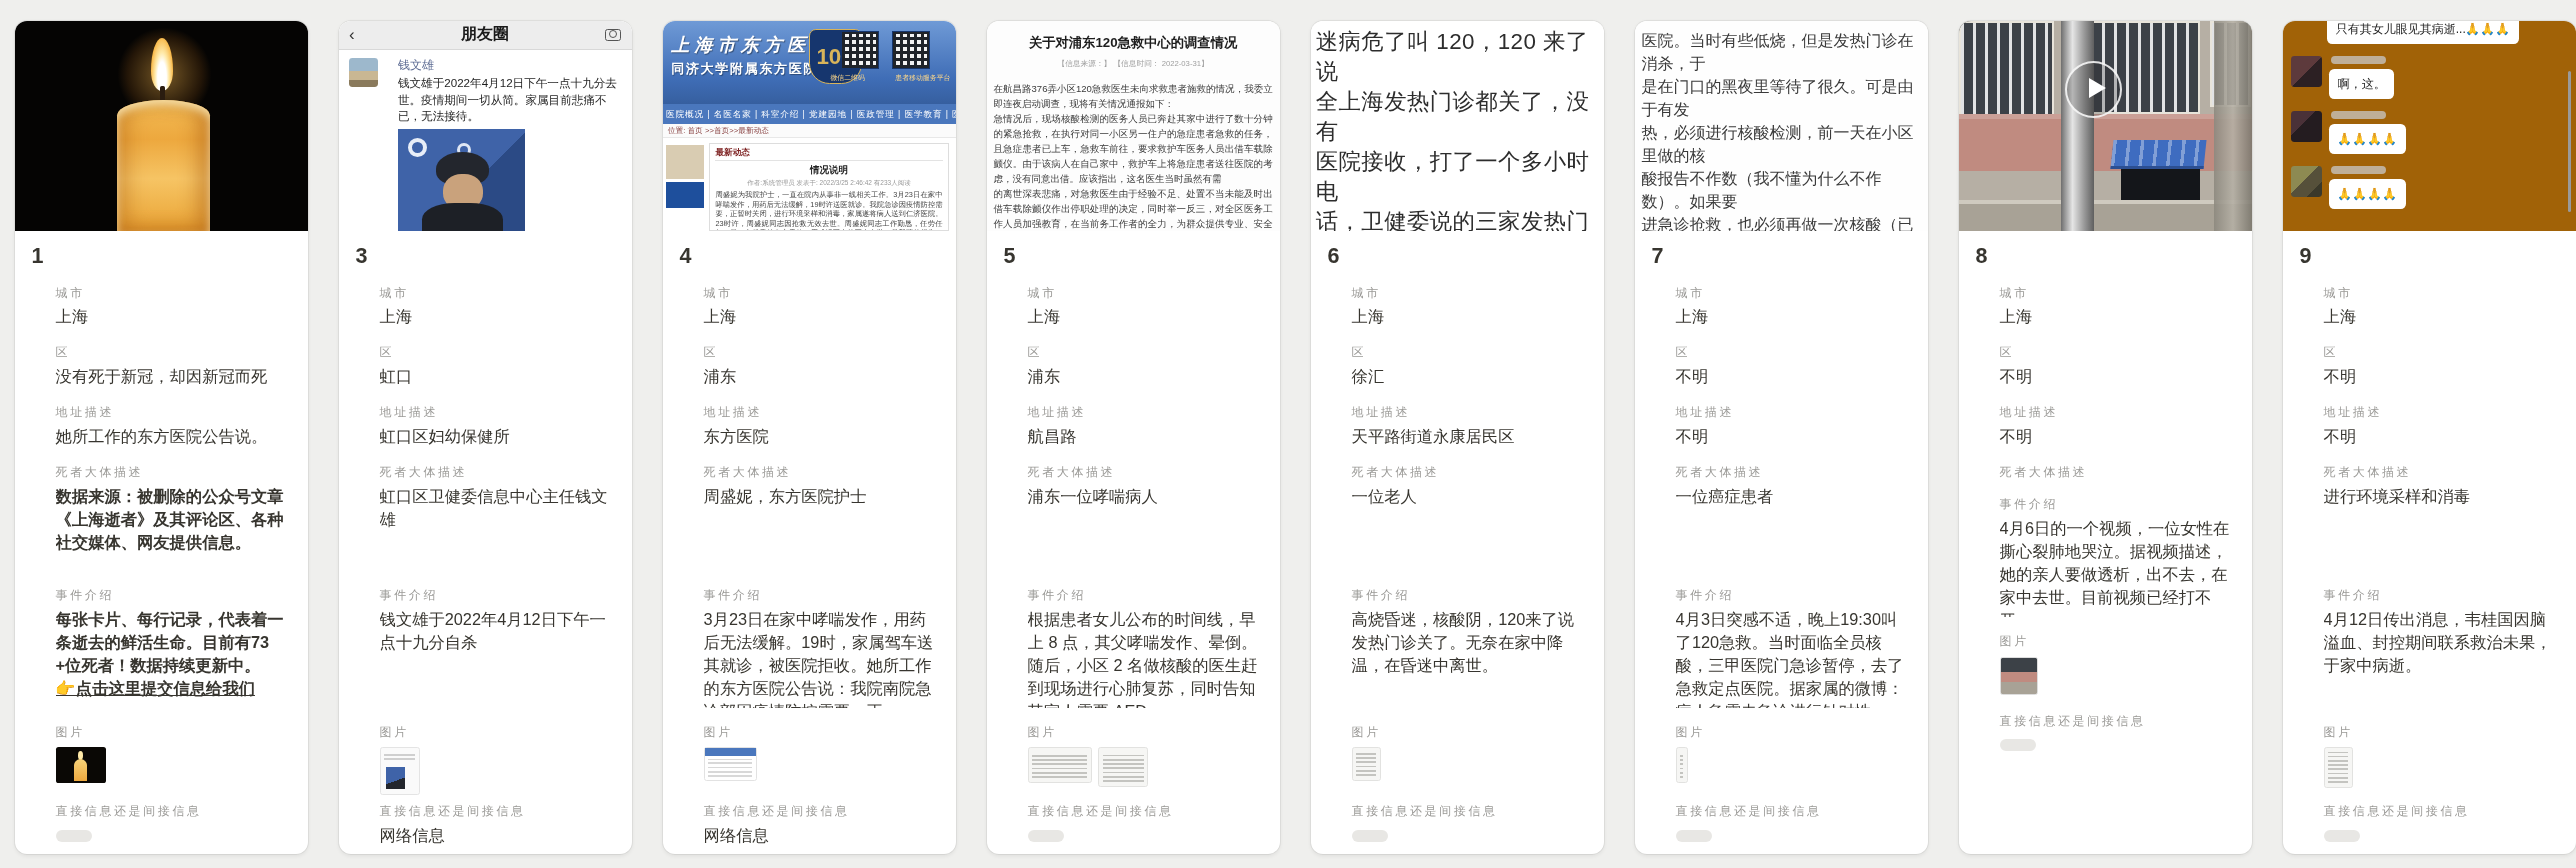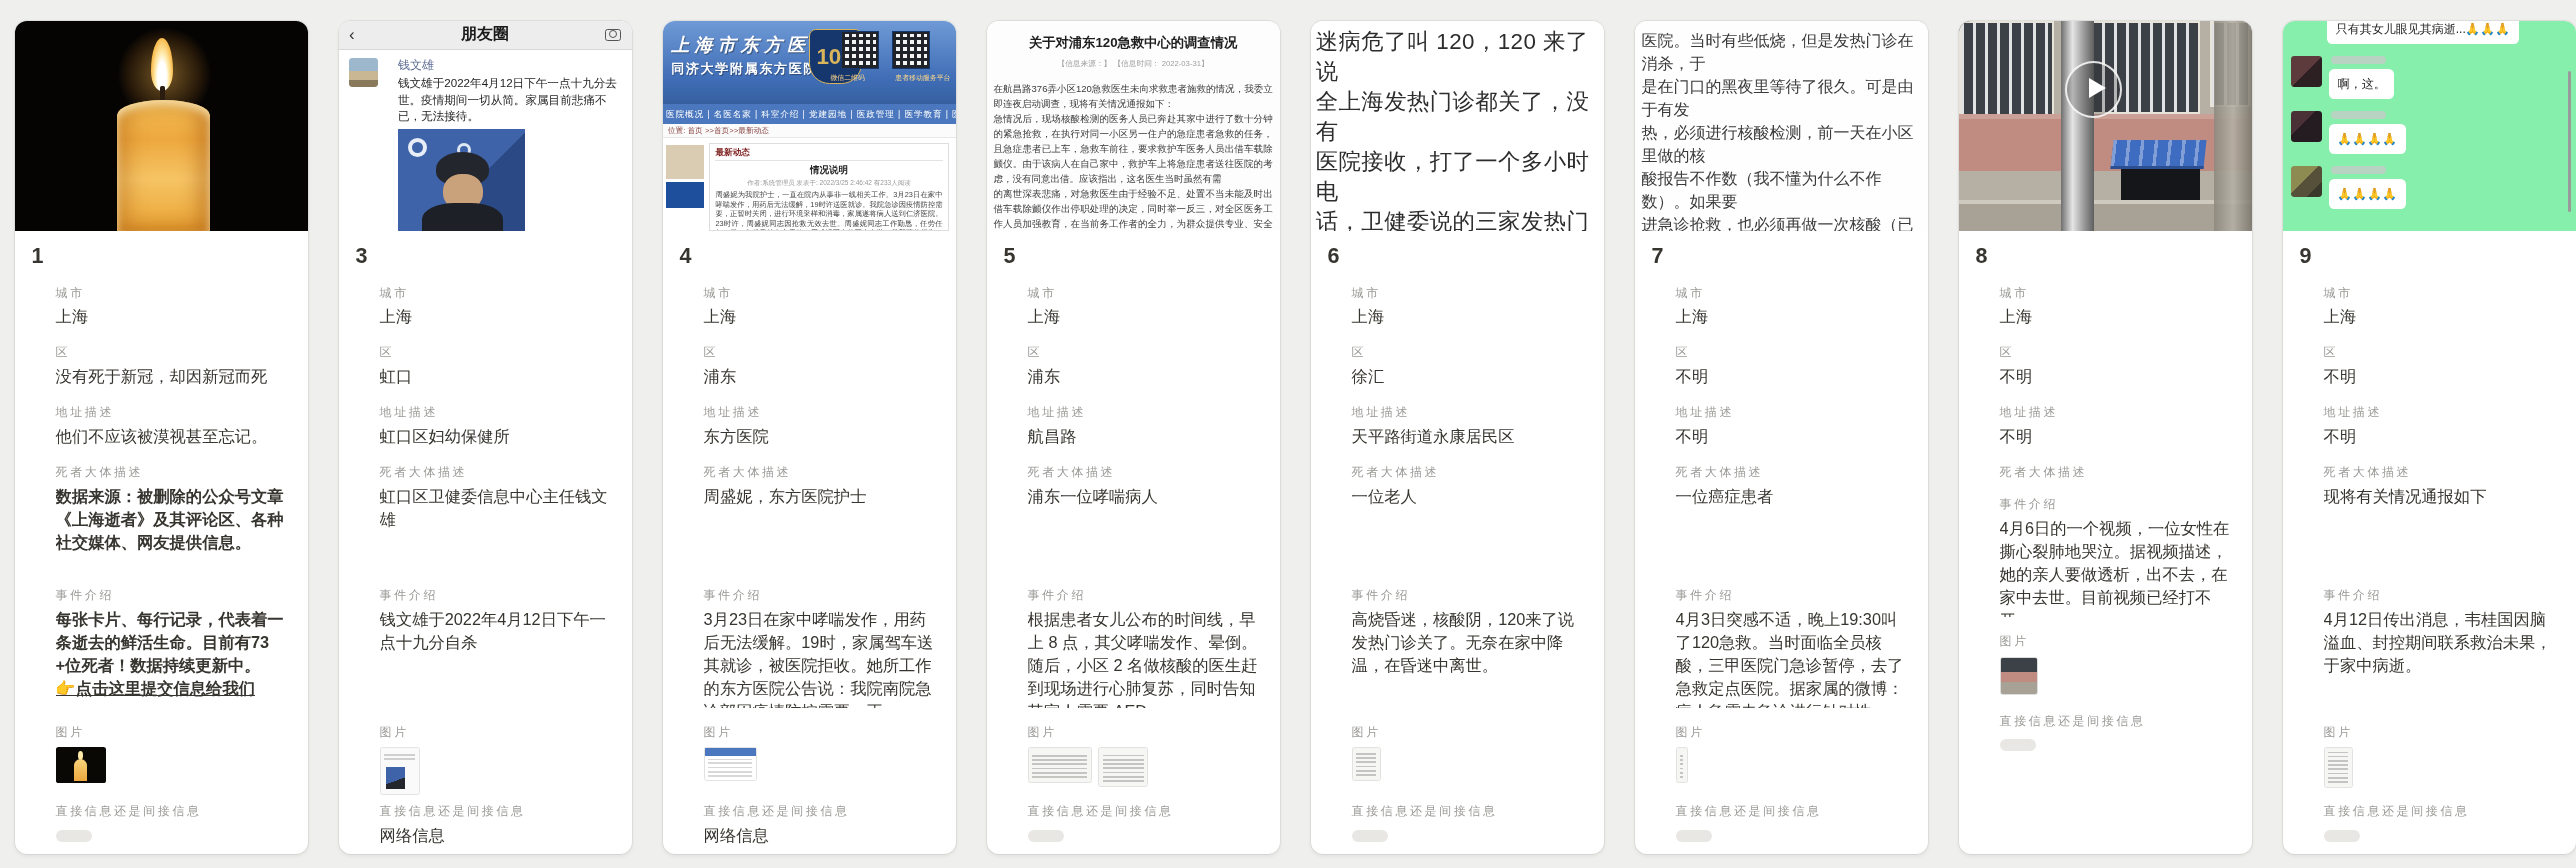--- a/index.html
+++ b/index.html
@@ -124,21 +124,21 @@
   .pole { position:absolute; left:102px; top:0; width:33px; height:210px;
     background:linear-gradient(90deg,#6e6e6e 0,#e5e5e5 35%,#9a9a9a 70%,#5f5f5f 100%); }
   .beam { position:absolute; left:255px; top:0; width:38px; height:210px;
     background:linear-gradient(90deg,#8d897f 0,#b5b0a5 50%,#7c786e 100%); opacity:.9; }
   .play-btn { position:absolute; left:106px; top:40px; width:57px; height:57px; border-radius:50%;
     border:2.6px solid rgba(255,255,255,.85); background:rgba(40,40,40,.25); }
   .play-tri { position:absolute; left:22.4px; top:15.5px; width:0; height:0;
     border-left:17px solid #fff; border-top:10.3px solid transparent; border-bottom:10.3px solid transparent; }
 
   
-  .cov-chat { background:#86efac; padding:0 8.6px; }
+  .cov-chat { background:#a16207; padding:0 8.6px; }
   .chat-bubble { background:#fff; border-radius:5.2px; padding:6.9px 8.6px; font-size:12px; color:#222;
     line-height:16.3px; display:inline-block; max-width:205px; }
   .bub-top { margin:-12px 0 0 36px; max-width:206px; }
   .chat-row { display:flex; margin-top:12px; }
   .chat-avatar { width:31px; height:31px; border-radius:3.4px; flex:0 0 31px; }
   .av1 { background:linear-gradient(135deg,#5d3a3c 0 50%,#2c2023 50%); }
   .av2 { background:linear-gradient(135deg,#4a3138 0 40%,#241c20 40%); }
   .av3 { background:linear-gradient(135deg,#8d8a52 0 45%,#56503a 45% 75%,#3a382a 75%); }
   .chat-col { margin-left:6.9px; }
   .name-blur { width:55px; height:8.6px; border-radius:4.3px; background:#c9c9c9; margin:0 0 4.3px 1.7px; opacity:.75; }
@@ -186,21 +186,21 @@
       <div class="prop">
           <div class="plabel">城市</div>
         <div class="pvalue">上海</div>
         </div>
       <div class="prop">
           <div class="plabel">区</div>
         <div class="pvalue">没有死于新冠，却因新冠而死</div>
         </div>
       <div class="prop">
           <div class="plabel">地址描述</div>
-        <div class="pvalue">他们不应该被漠视甚至忘记。</div>
+        <div class="pvalue">她所工作的东方医院公告说。</div>
         </div>
       <div class="prop">
           <div class="plabel">死者大体描述</div>
         <div class="pvalue bold clamp-deceased">数据来源：被删除的公众号文章《上海逝者》及其评论区、各种社交媒体、网友提供信息。</div>
         </div>
       <div class="prop">
           <div class="plabel">事件介绍</div>
         <div class="pvalue bold clamp-event">
           <span>每张卡片、每行记录，代表着一条逝去的鲜活生命。目前有73+位死者！数据持续更新中。</span>
           <div class="link-line">👉点击这里提交信息给我们</div>
@@ -557,21 +557,21 @@
       <div class="prop">
           <div class="plabel">区</div>
         <div class="pvalue">不明</div>
         </div>
       <div class="prop">
           <div class="plabel">地址描述</div>
         <div class="pvalue">不明</div>
         </div>
       <div class="prop">
           <div class="plabel">死者大体描述</div>
-        <div class="pvalue clamp-deceased">现将有关情况通报如下</div>
+        <div class="pvalue clamp-deceased">进行环境采样和消毒</div>
         </div>
       <div class="prop">
           <div class="plabel">事件介绍</div>
         <div class="pvalue clamp-event">4月12日传出消息，韦桂国因脑溢血、封控期间联系救治未果，于家中病逝。</div>
         </div>
       <div class="prop">
           <div class="plabel">图片</div>
         <div class="thumb-row">
             <div class="th th-doc th-doc9"></div>
           </div>

